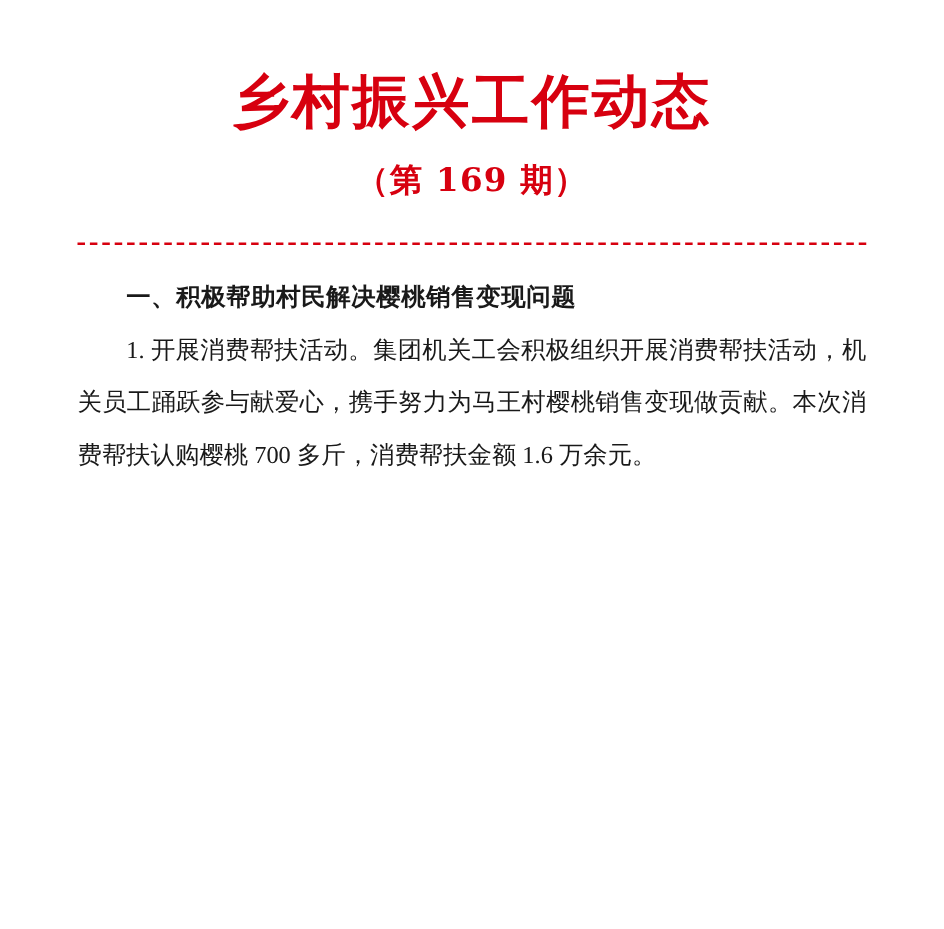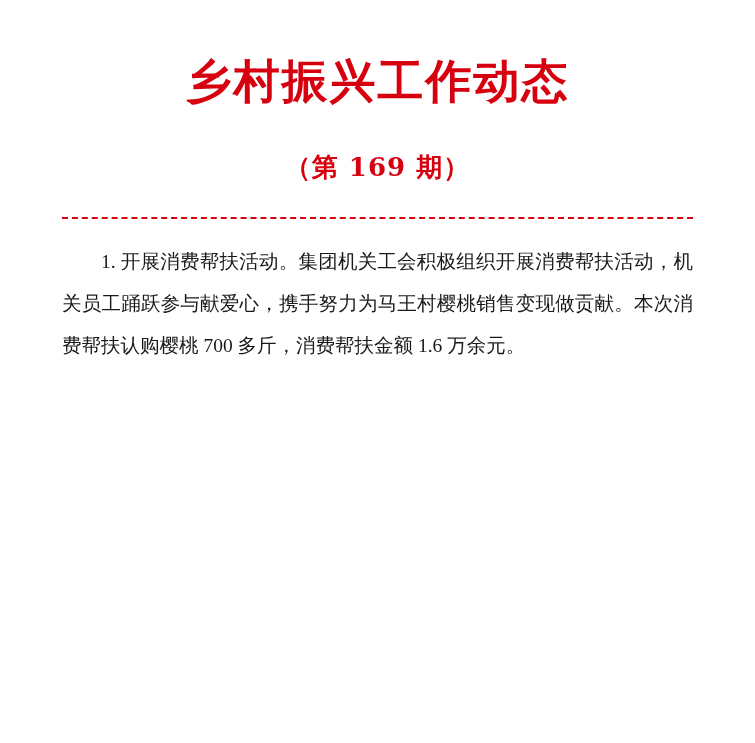--- a/index.html
+++ b/index.html
@@ -28,21 +28,21 @@
     font-size: 46px;
     line-height: 1;
     padding-top: 58px;
     font-family: "DejaVu Serif", "Liberation Serif", serif;
   }
   .issue {
     text-align: center;
     color: #d7000f;
     font-weight: bold;
     font-size: 26px;
-    margin-top: 46px;
+    margin-top: 23px;
     letter-spacing: 1px;
     font-family: "DejaVu Serif", "Liberation Serif", serif;
   }
   .rule {
     margin-top: 32px;
     height: 0;
     border-top: 2px dashed #d7000f;
   }
   .body-text {
     margin-top: 22px;
@@ -74,18 +74,19 @@
 
   <div class="masthead">乡村振兴工作动态</div>
 
   <div class="issue">（第 169 期）</div>
 
   <div class="rule"></div>
 
   <div class="body-text">
 
 
+    <p class="para heading">一、积极帮助村民解决樱桃销售变现问题</p>
 
 
     <p class="para item">1. 开展消费帮扶活动。集团机关工会积极组织开展消费帮扶活动，机关员工踊跃参与献爱心，携手努力为马王村樱桃销售变现做贡献。本次消费帮扶认购樱桃 700 多斤，消费帮扶金额 1.6 万余元。</p>
 
   </div>
 </div>
 
 </body></html>

